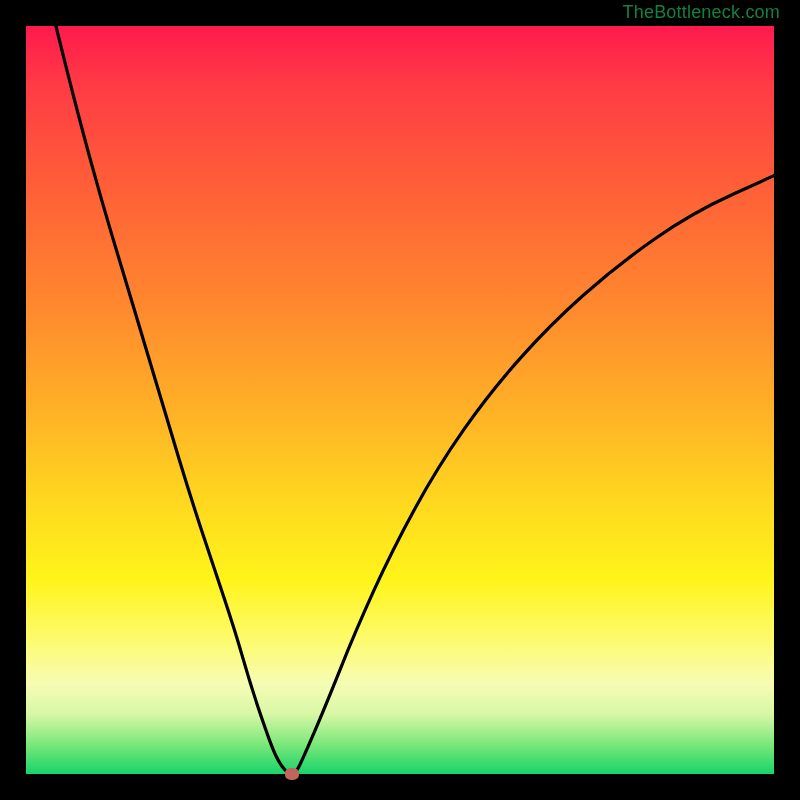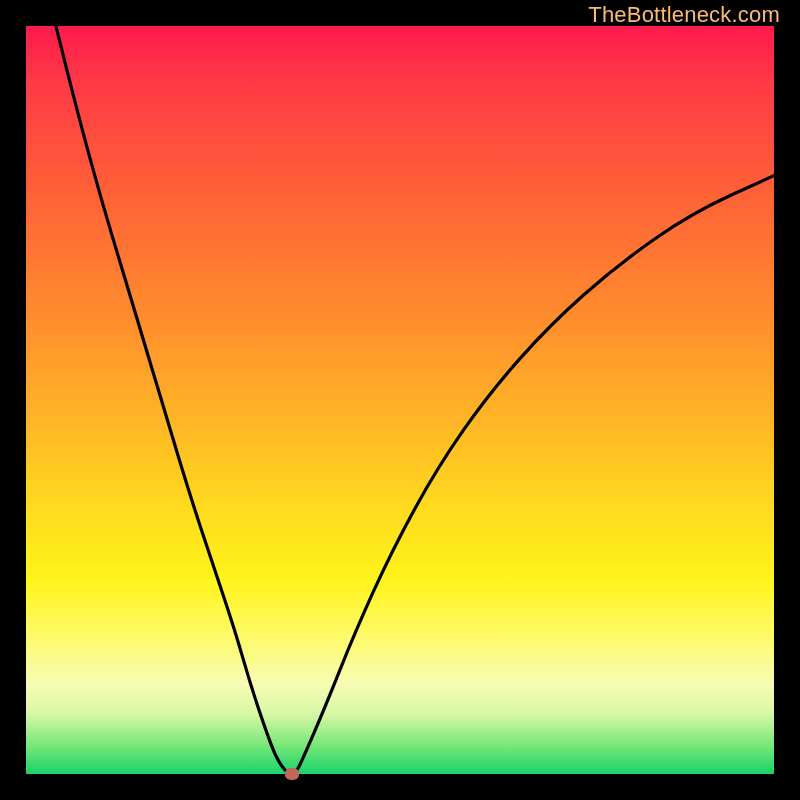--- a/index.html
+++ b/index.html
@@ -15,22 +15,22 @@
     position: absolute;
     left: 0; top: 0;
     width: 800px;
     height: 800px;
     background: #000;
   }
   .watermark {
     position: absolute;
     top: 2px;
     right: 20px;
-    color: #fdba74;
-    font-size: 22px;
+    color: #15803d;
+    font-size: 18px;
     font-weight: 500;
     letter-spacing: 0.2px;
     text-align: right;
   }
   .plot-area {
     position: absolute;
     left: 26px;
     top: 26px;
     width: 748px;
     height: 748px;

